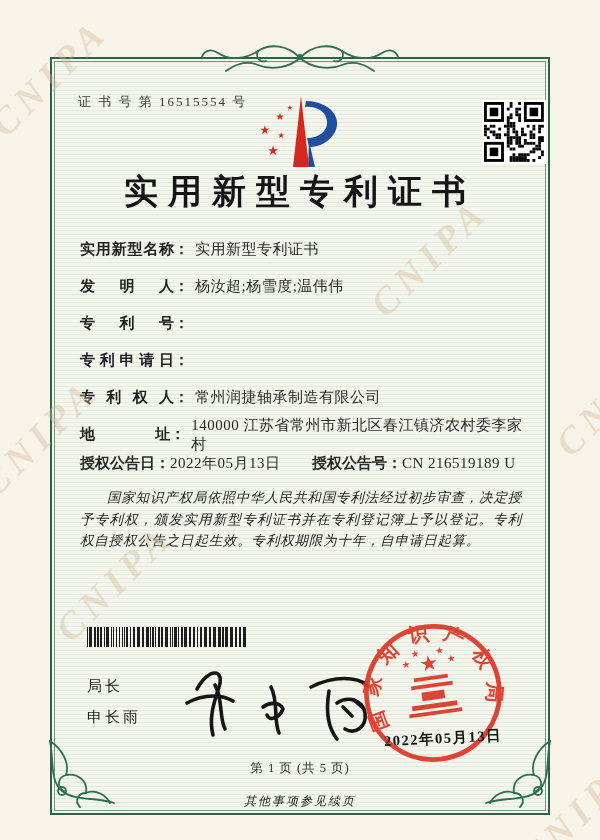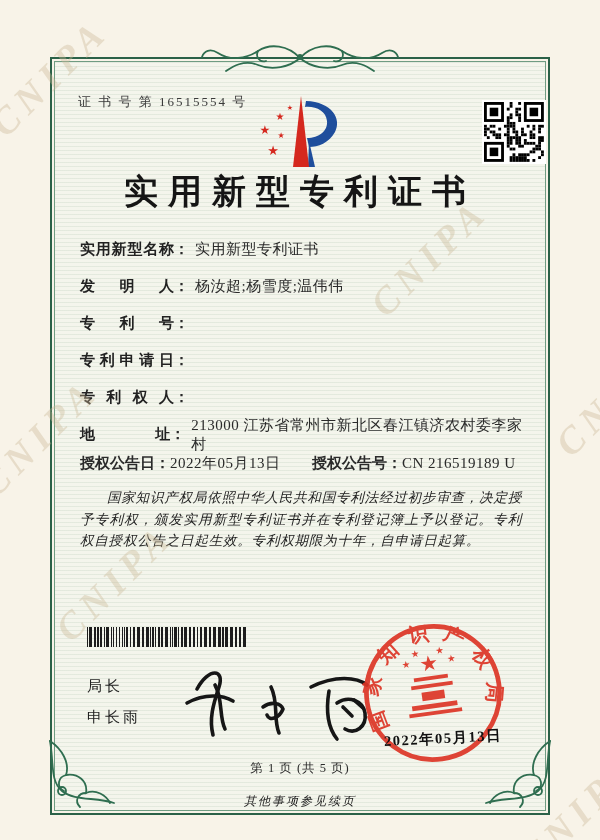--- a/index.html
+++ b/index.html
@@ -257,25 +257,26 @@
           <span class="lbl">专利号</span>
           <span class="colon">：</span>
         </div>
         <div class="field-row">
           <span class="lbl">专利申请日</span>
           <span class="colon">：</span>
         </div>
         <div class="field-row">
           <span class="lbl">专利权人</span>
           <span class="colon">：</span>
+          <span class="val">常州润捷轴承制造有限公司</span>
         </div>
         <div class="field-row">
           <span class="lbl">地址</span>
           <span class="colon">：</span>
-          <span class="val">213000 江苏省常州市新北区春江镇济农村委李家村</span>
+          <span class="val">140000 江苏省常州市新北区春江镇济农村委李家村</span>
         </div>
       </div>
 
     <div class="grant-row">
       <span class="grant-pair first">
         <span class="g-lbl">授权公告日</span>
           <span class="g-lbl">：</span>
           <span class="val">2022年05月13日</span>
       </span>
       <span class="grant-pair">

